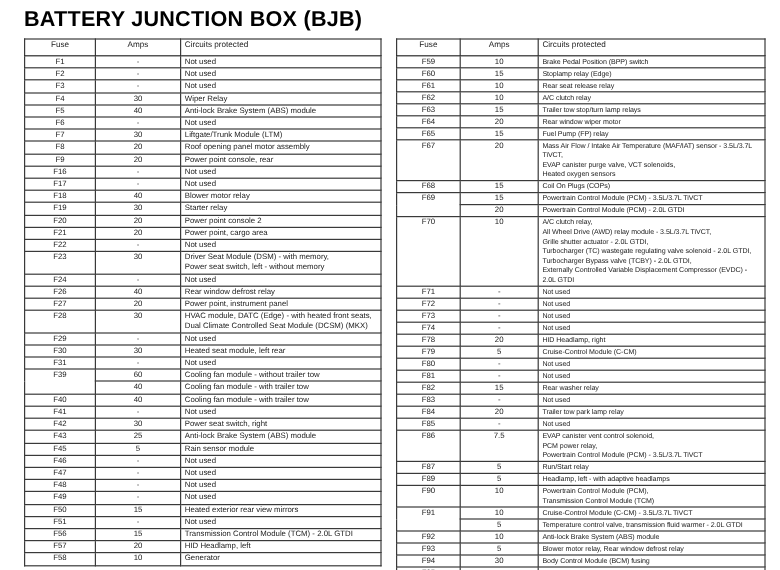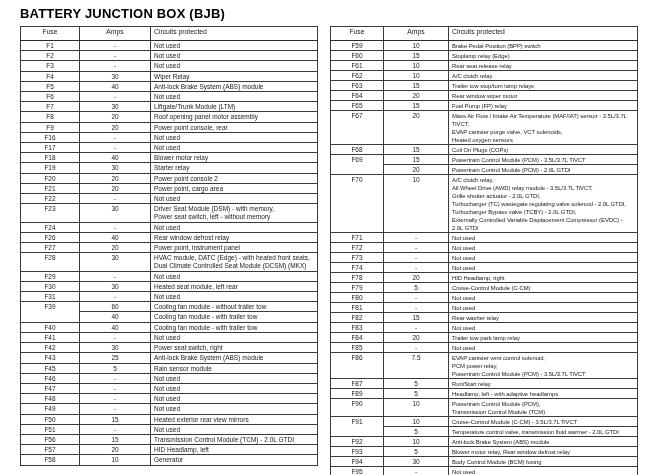--- a/index.html
+++ b/index.html
@@ -1,18 +1,18 @@
 <!DOCTYPE html>
 <html><head>
 <meta charset="utf-8">
 <style>
   html,body{margin:0;padding:0;background:#ffffff;}
   body{width:650px;height:475px;overflow:hidden;font-family:"Liberation Sans",sans-serif;color:#161616;}
   .page{box-sizing:border-box;width:650px;height:475px;padding:4px 10px 0 20px;background:#ffffff;}
-  .title{font-size:13px;font-weight:bold;color:#000;letter-spacing:.2px;margin:2px 0 5px 0;}
+  .title{font-size:18px;font-weight:bold;color:#000;letter-spacing:.2px;margin:2px 0 5px 0;}
   .tables{display:flex;align-items:flex-start;gap:12px;}
   table{border-collapse:collapse;table-layout:fixed;background:#fff;}
   table{border:1.5px solid #2b2b2b;}
   th,td{border:1px solid #3a3a3a;vertical-align:top;padding:1px 3px 0 3px;}
   th{font-weight:normal;font-size:6.8px;text-align:left;height:12px;color:#1a1a1a;border-bottom:1.5px solid #2b2b2b;}
   th.c-fuse,th.c-amps{text-align:center;}
   td{font-size:6.5px;color:#1a1a1a;}
   td.c-fuse,td.c-amps{text-align:center;white-space:nowrap;}
   
   .l-table{width:298px;}

